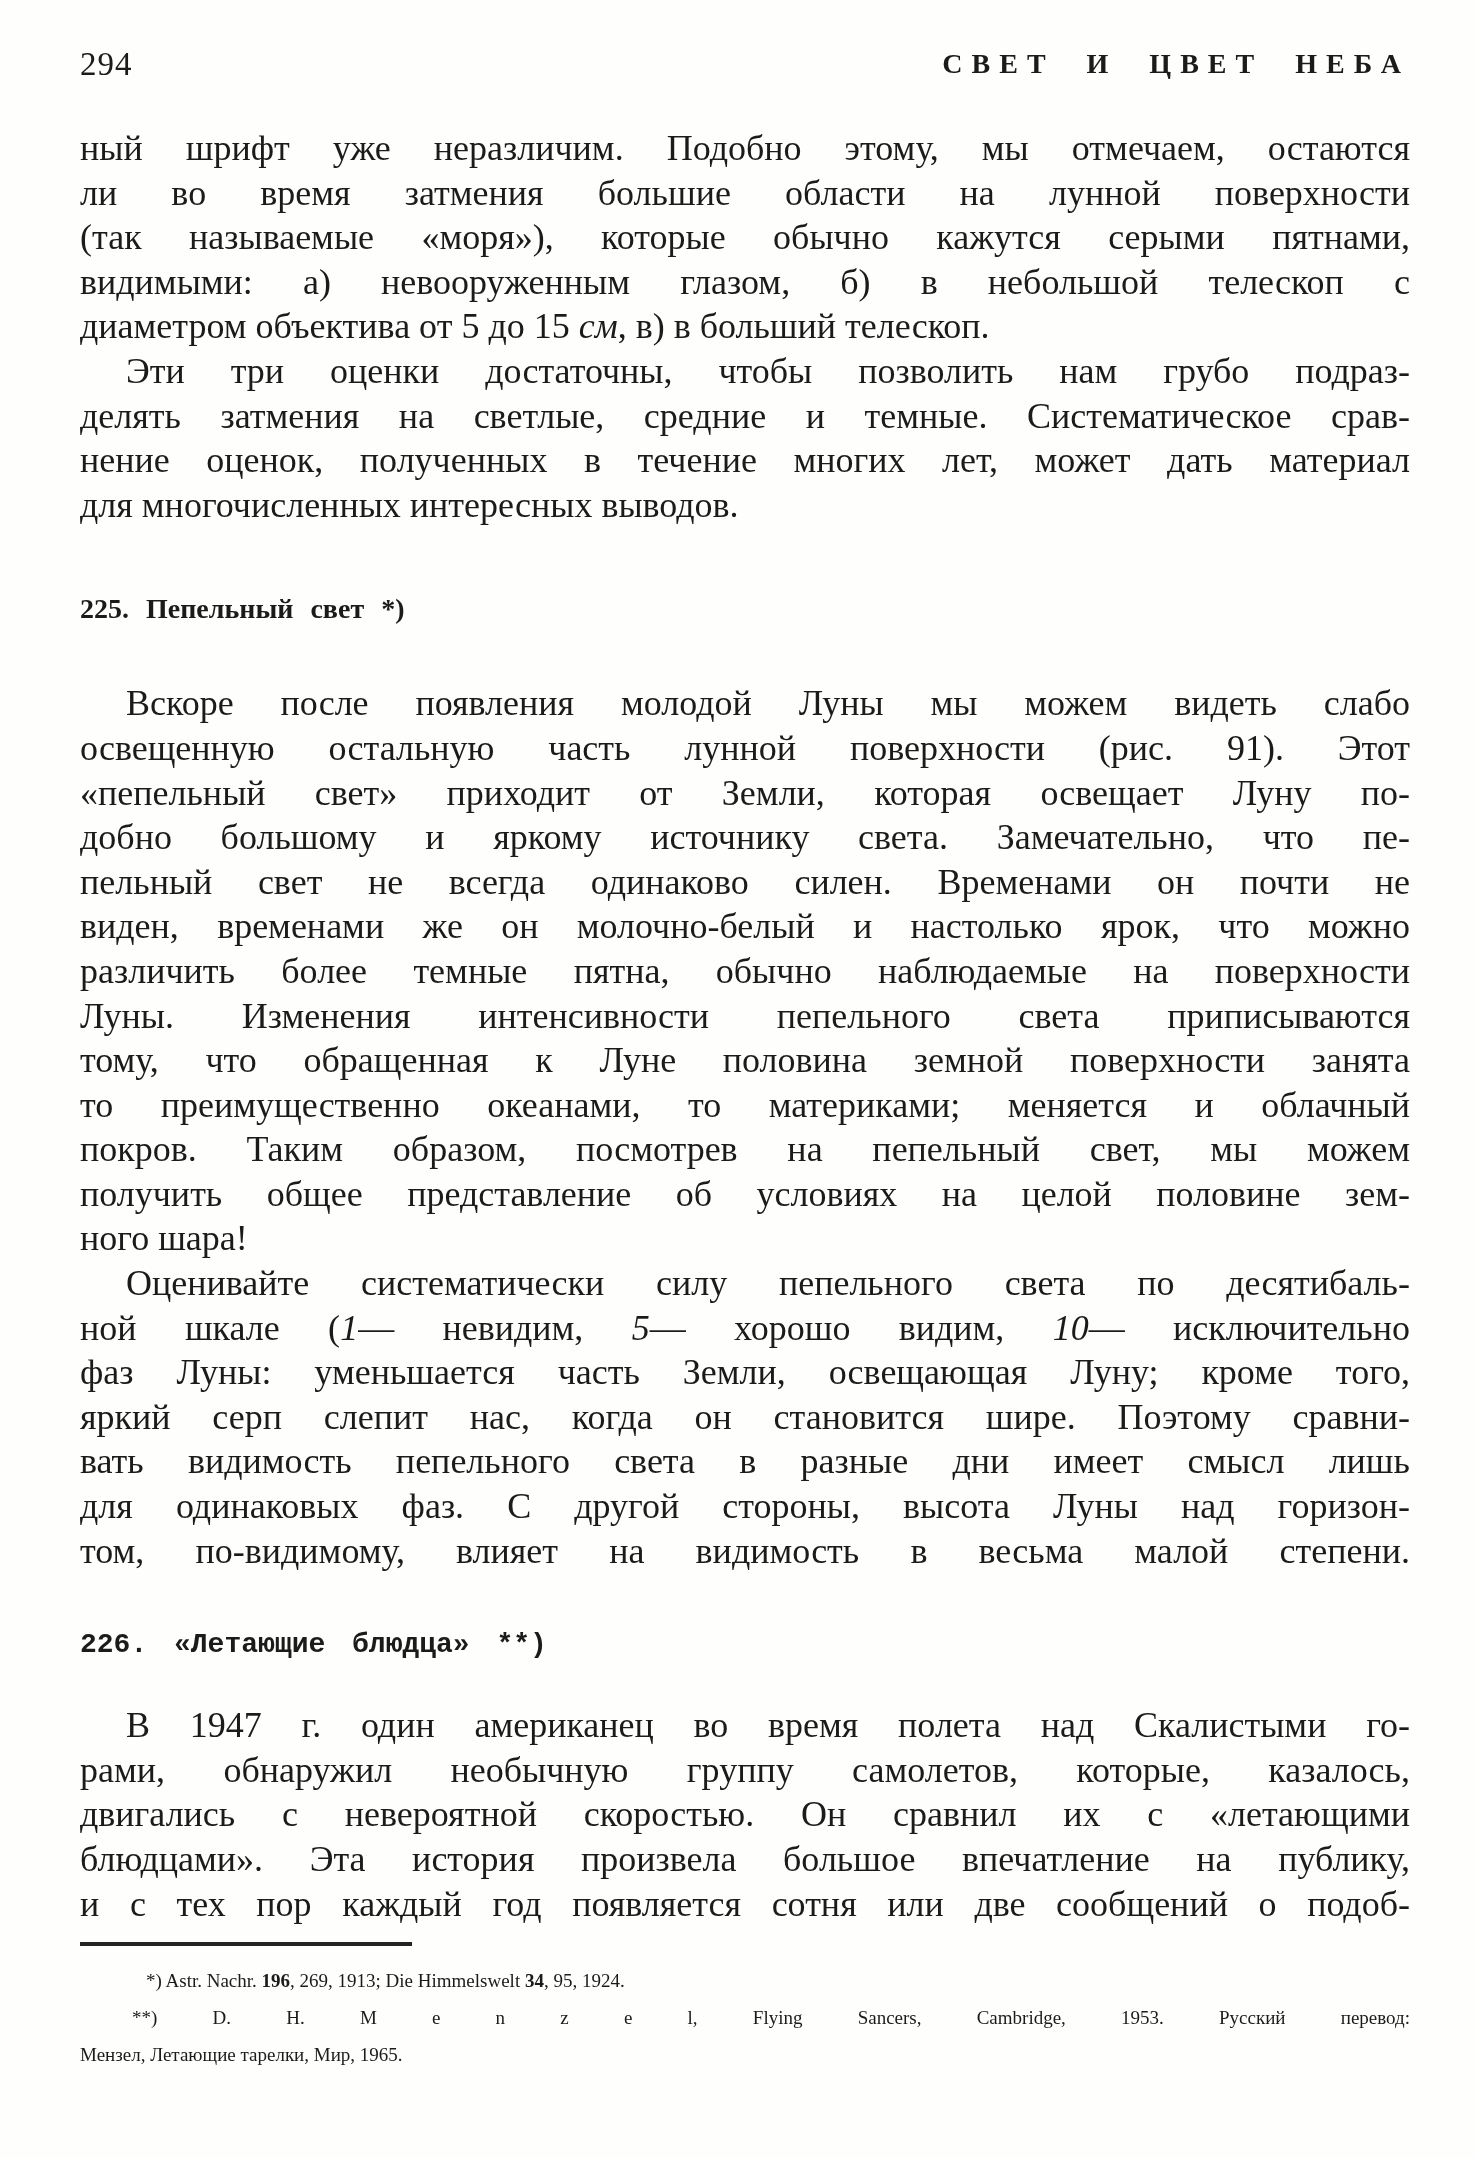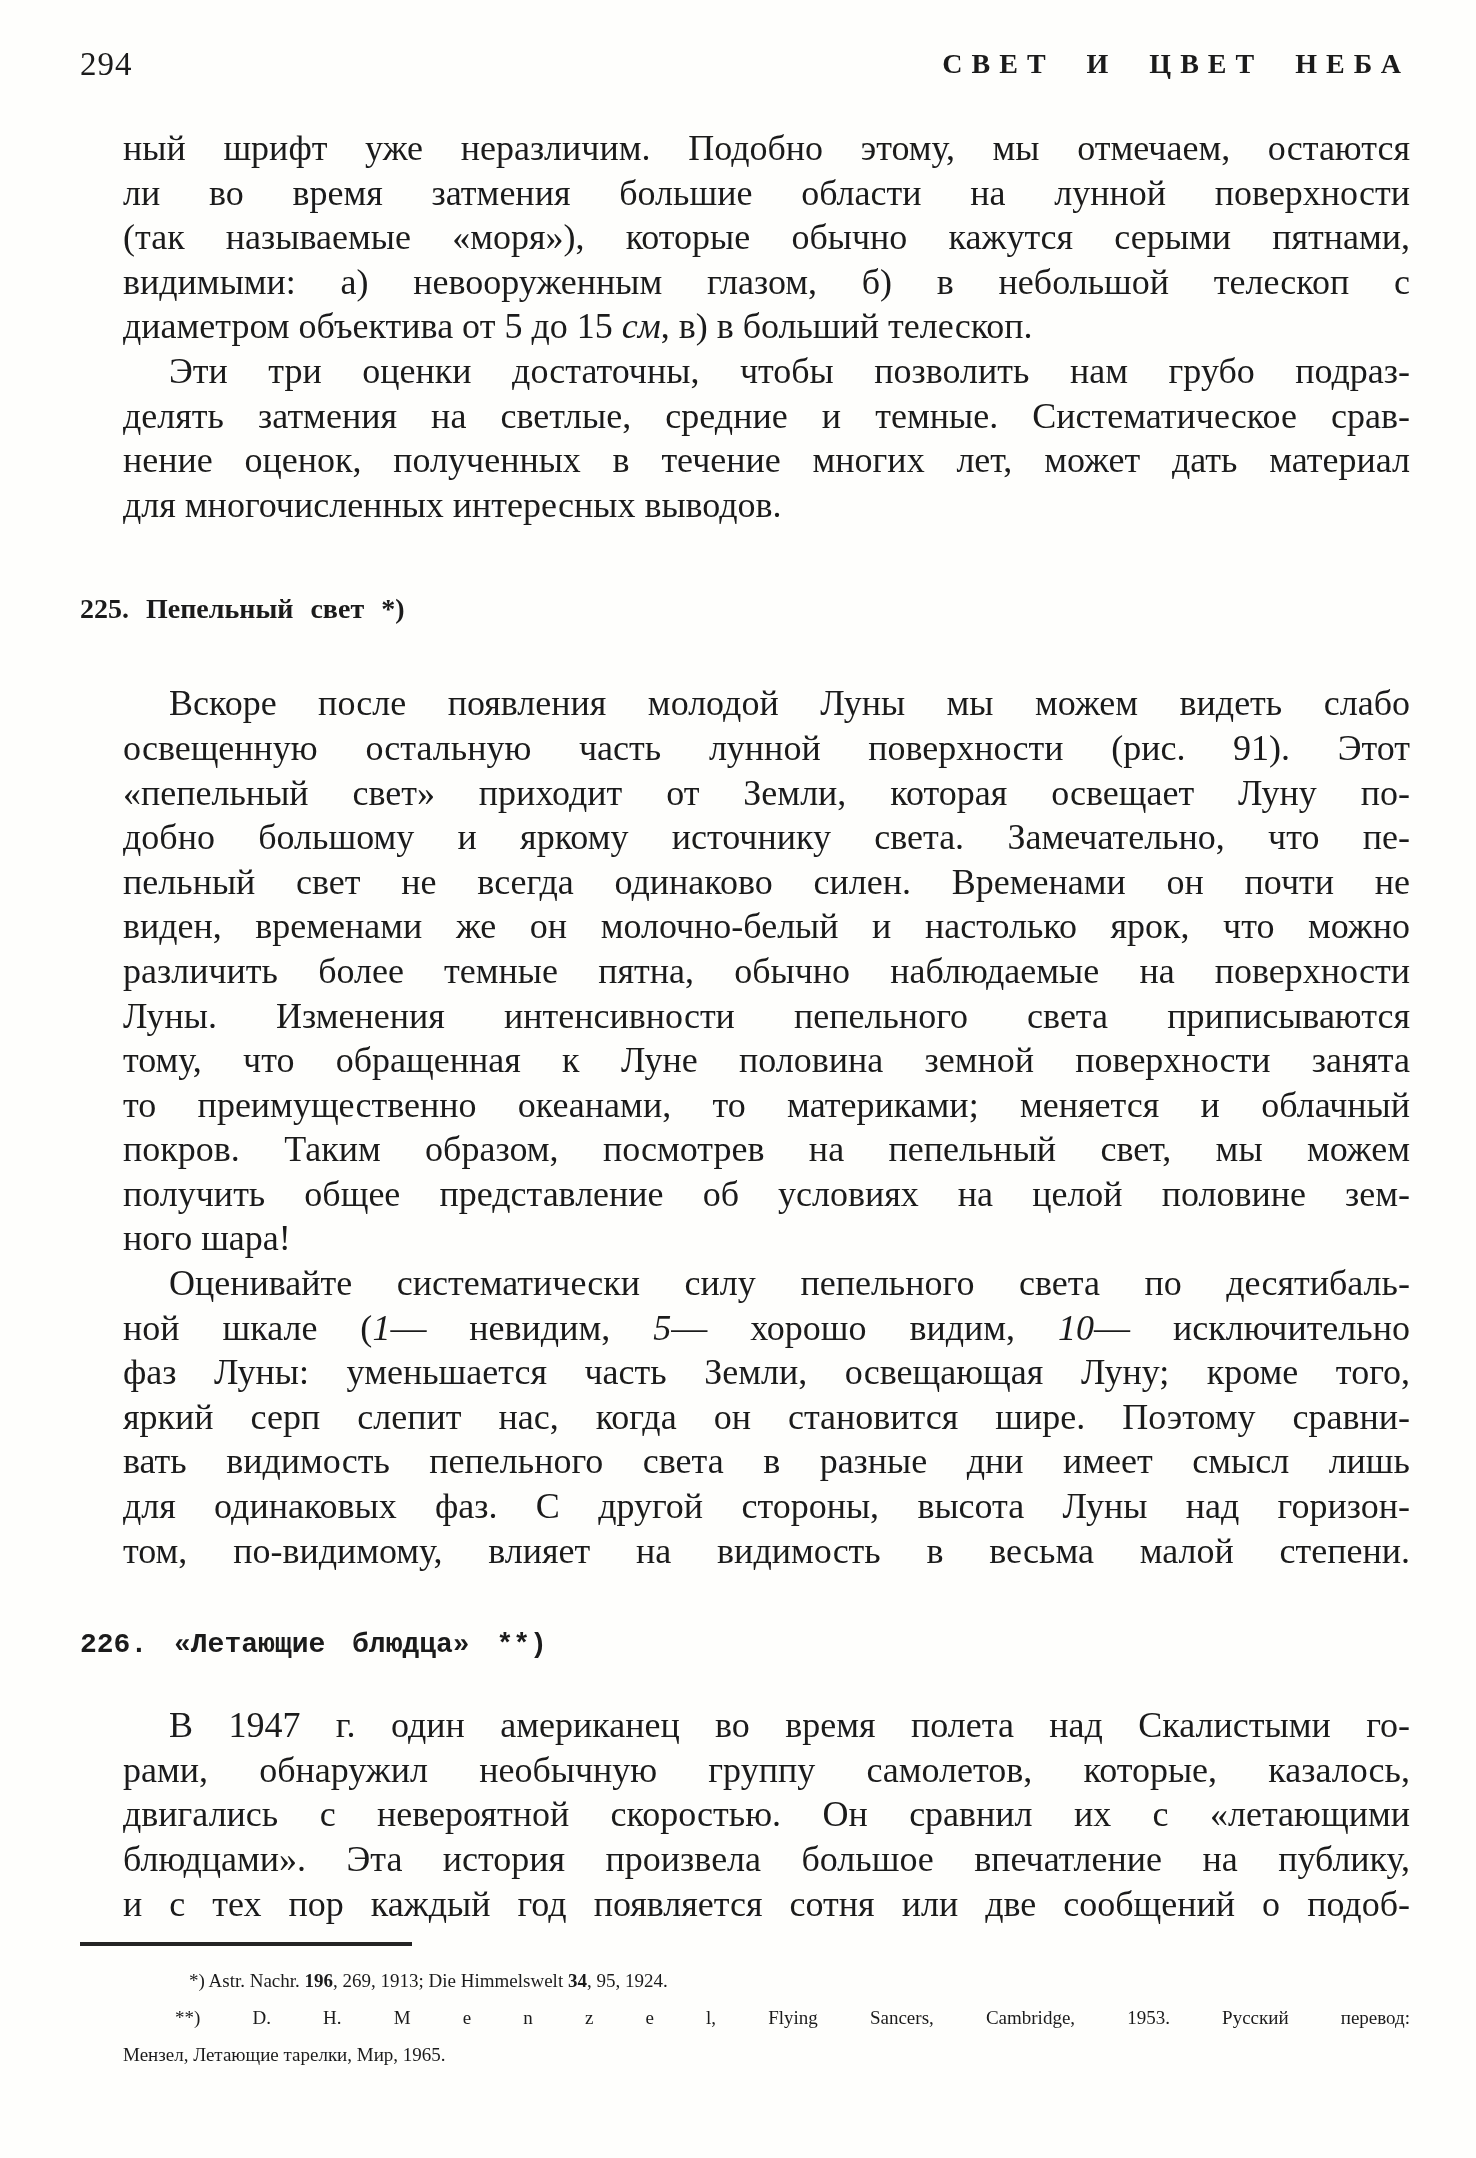--- a/index.html
+++ b/index.html
@@ -17,21 +17,20 @@
   .page-number{position:absolute;left:0;top:2px;font-size:33px;letter-spacing:1px;}
   .running-title{
     text-align:right;font-size:28px;font-weight:bold;
     letter-spacing:9px;word-spacing:16px;padding-top:4px;
   }
   .content{margin-top:40px;font-size:36px;line-height:44.6px;}
   .line{
     text-align:justify;
     text-align-last:justify;
     text-justify:inter-word;
-    margin-left:43px;
   }
   .line.no-just{text-align-last:auto;}
   .line.indent{text-indent:46px;}
   .heading{
     font-weight:bold;text-align:left;
     font-size:28px;line-height:44px;word-spacing:10px;
   }
   [data-name="section-heading-225"]{margin-top:60px;margin-bottom:50px;}
   [data-name="section-heading-226"]{margin-top:50px;margin-bottom:36px;font-family:Liberation Mono, monospace;}
   .it{font-style:italic;}

